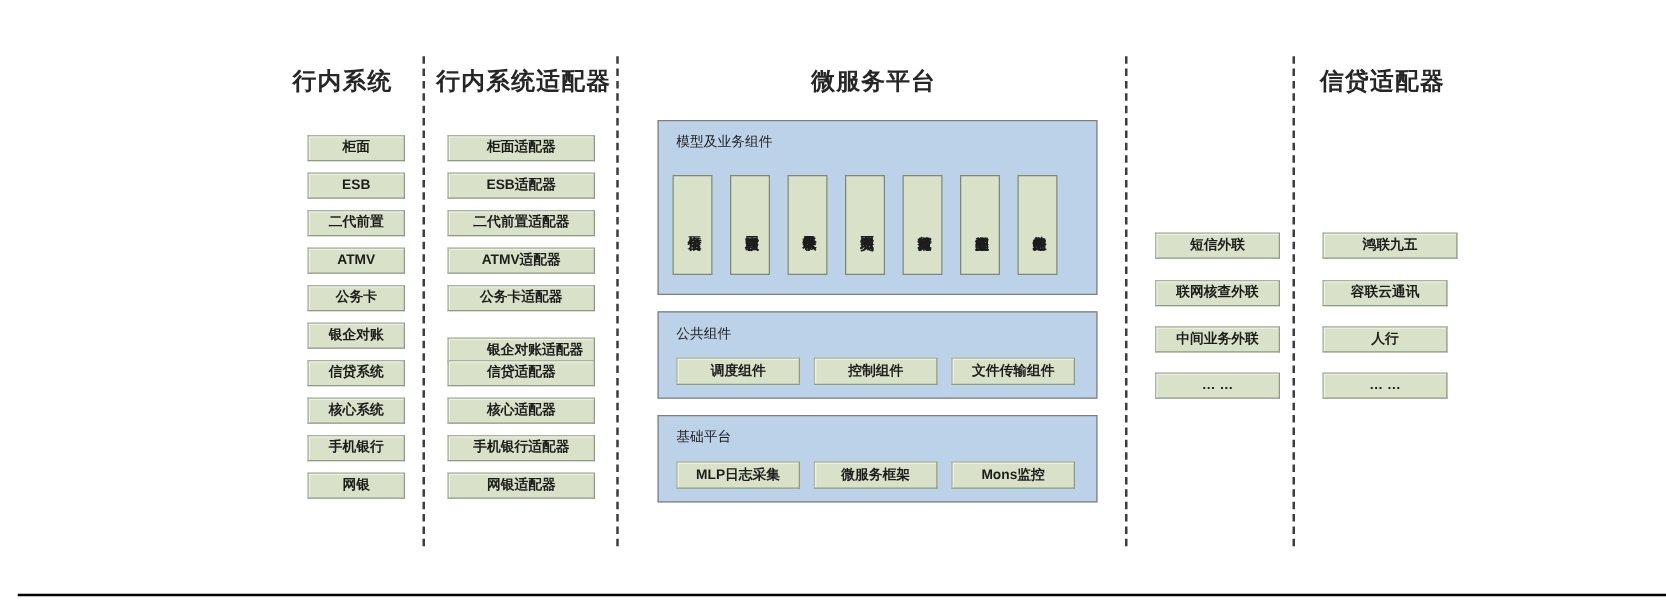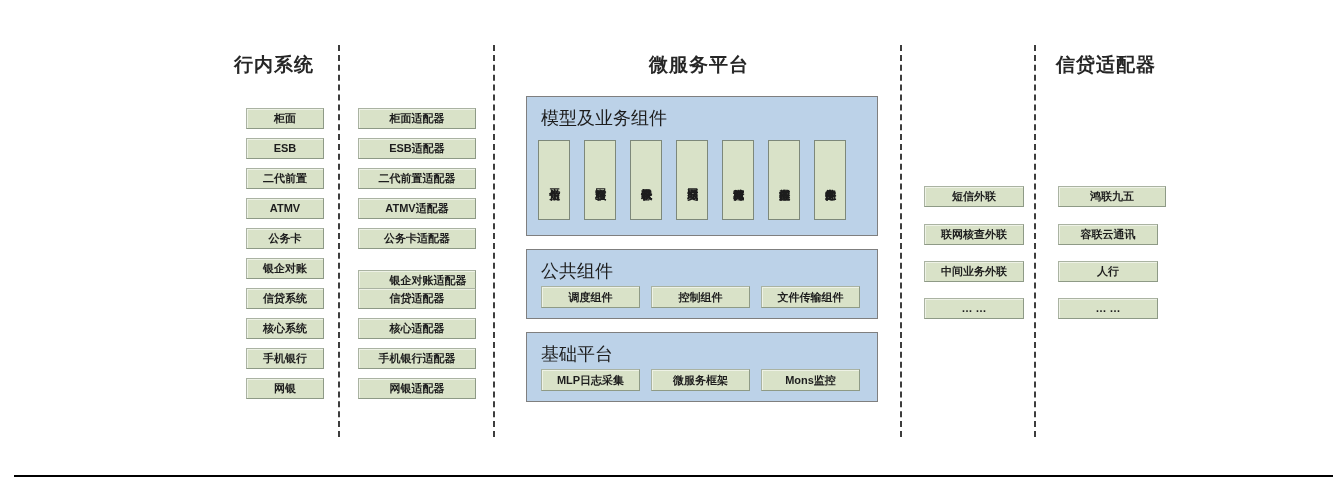--- a/index.html
+++ b/index.html
@@ -95,36 +95,37 @@
   .panel {
     position: absolute;
     box-sizing: border-box;
     background: #bcd2e8;
     border: 1px solid #7f7f7f;
   }
   .panel-title {
     position: absolute;
     left: 14px;
     top: 9px;
-    font-size: 18px;
+    font-size: 11px;
     color: #1d1d1d;
     white-space: nowrap;
   }
 </style>
 </head>
 <body>
 
 <div id="canvas">
 
   <div class="vsep" style="left:324px;"></div>
   <div class="vsep" style="left:479px;"></div>
   <div class="vsep" style="left:886px;"></div>
   <div class="vsep" style="left:1020px;"></div>
 
   <div class="col-title" style="left:195px; top:52px; width:130px;">行内系统</div>
+  <div class="col-title" style="left:330px; top:52px; width:150px;">行内系统适配器</div>
   <div class="col-title" style="left:560px; top:52px; width:250px;">微服务平台</div>
   <div class="col-title" style="left:1022px; top:52px; width:140px;">信贷适配器</div>
 
   <div class="gbox" style="left:232px; top:108px; width:78px; height:21px;">柜面</div>
   <div class="gbox" style="left:232px; top:138px; width:78px; height:21px;">ESB</div>
   <div class="gbox" style="left:232px; top:168px; width:78px; height:21px;">二代前置</div>
   <div class="gbox" style="left:232px; top:198px; width:78px; height:21px;">ATMV</div>
   <div class="gbox" style="left:232px; top:228px; width:78px; height:21px;">公务卡</div>
   <div class="gbox" style="left:232px; top:258px; width:78px; height:21px;">银企对账</div>
   <div class="gbox" style="left:232px; top:288px; width:78px; height:21px;">信贷系统</div>

